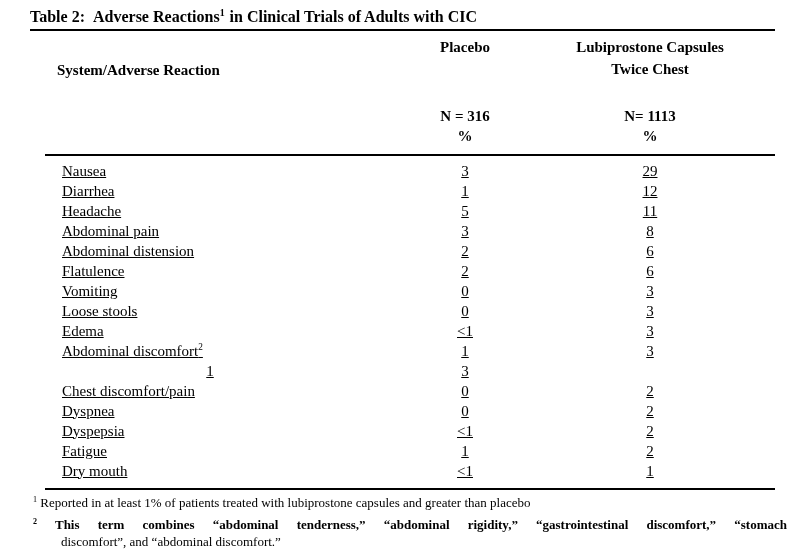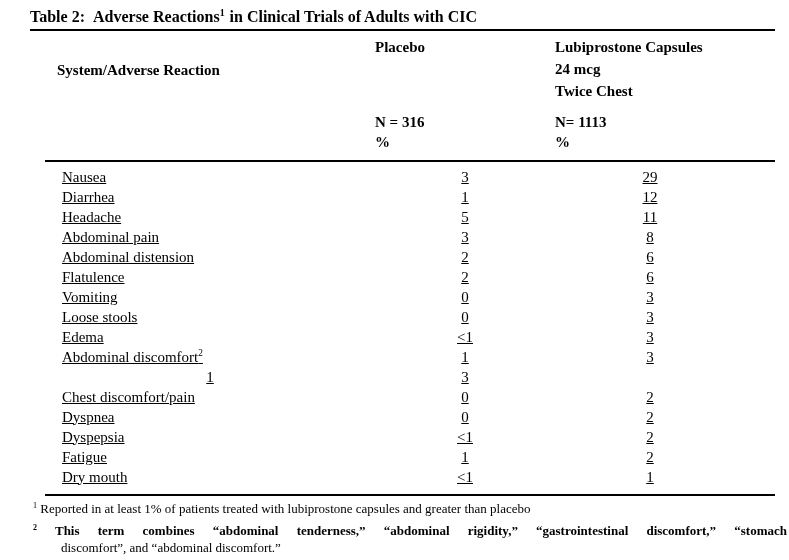--- a/index.html
+++ b/index.html
@@ -37,24 +37,24 @@
   .thead {
     display: grid;
     grid-template-columns: 330px 180px 190px;
     margin: 0 14px 0 45px;
     border-bottom: 2px solid #000;
     padding: 5px 0 8px 0;
     font-weight: bold;
     font-size: 15px;
   }
   .h-col1 { padding: 26px 0 0 12px; }
-  .h-col2, .h-col3 { }
+  .h-col2, .h-col3 { text-align: center; }
   .h-names { height: 68px; }
   .h-name-line { line-height: 22px; }
-  .h-n { line-height: 20px; margin-top: 8px; }
+  .h-n { line-height: 20px; margin-top: 2px; }
   .h-pct { line-height: 20px; }
   
   .tbody {
     margin: 0 14px 0 45px;
     border-bottom: 2px solid #000;
     padding: 5px 0 7px 0;
     font-size: 15px;
     text-decoration: underline;
   }
   .trow {
@@ -97,21 +97,20 @@
     <div class="h-col2">
       <div class="h-names">
         <div class="h-name-line">Placebo</div>
       </div>
       <div class="h-n">N = 316</div>
       <div class="h-pct">%</div>
     </div>
     <div class="h-col3">
       <div class="h-names">
         <div class="h-name-line">Lubiprostone Capsules</div>
-        <div class="h-name-line">24 mcg</div>
         <div class="h-name-line">Twice Chest</div>
       </div>
       <div class="h-n">N= 1113</div>
       <div class="h-pct">%</div>
     </div>
   </div>
 
   <div class="tbody">
     <div class="trow">
       <div class="c-label"><span class="lbl">Nausea</span><sup class="lbl-sup"></sup></div>

